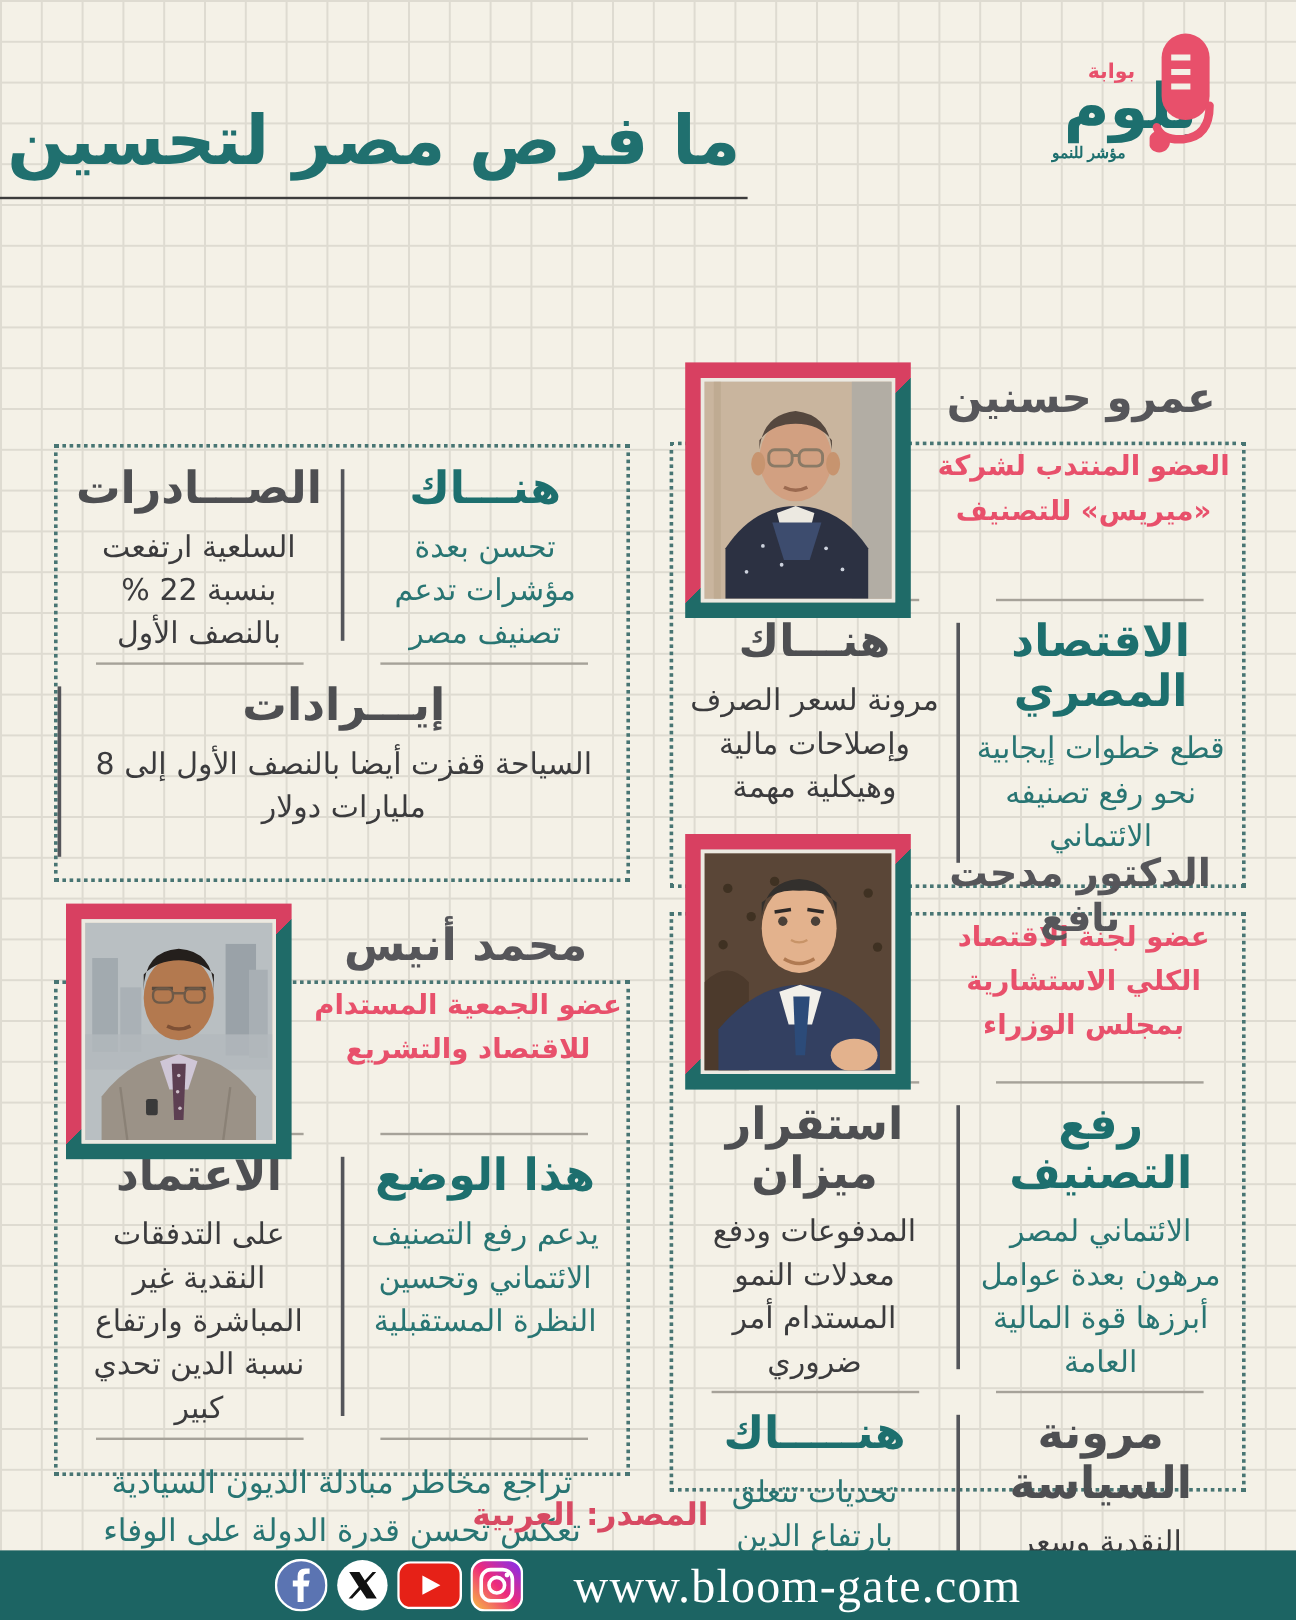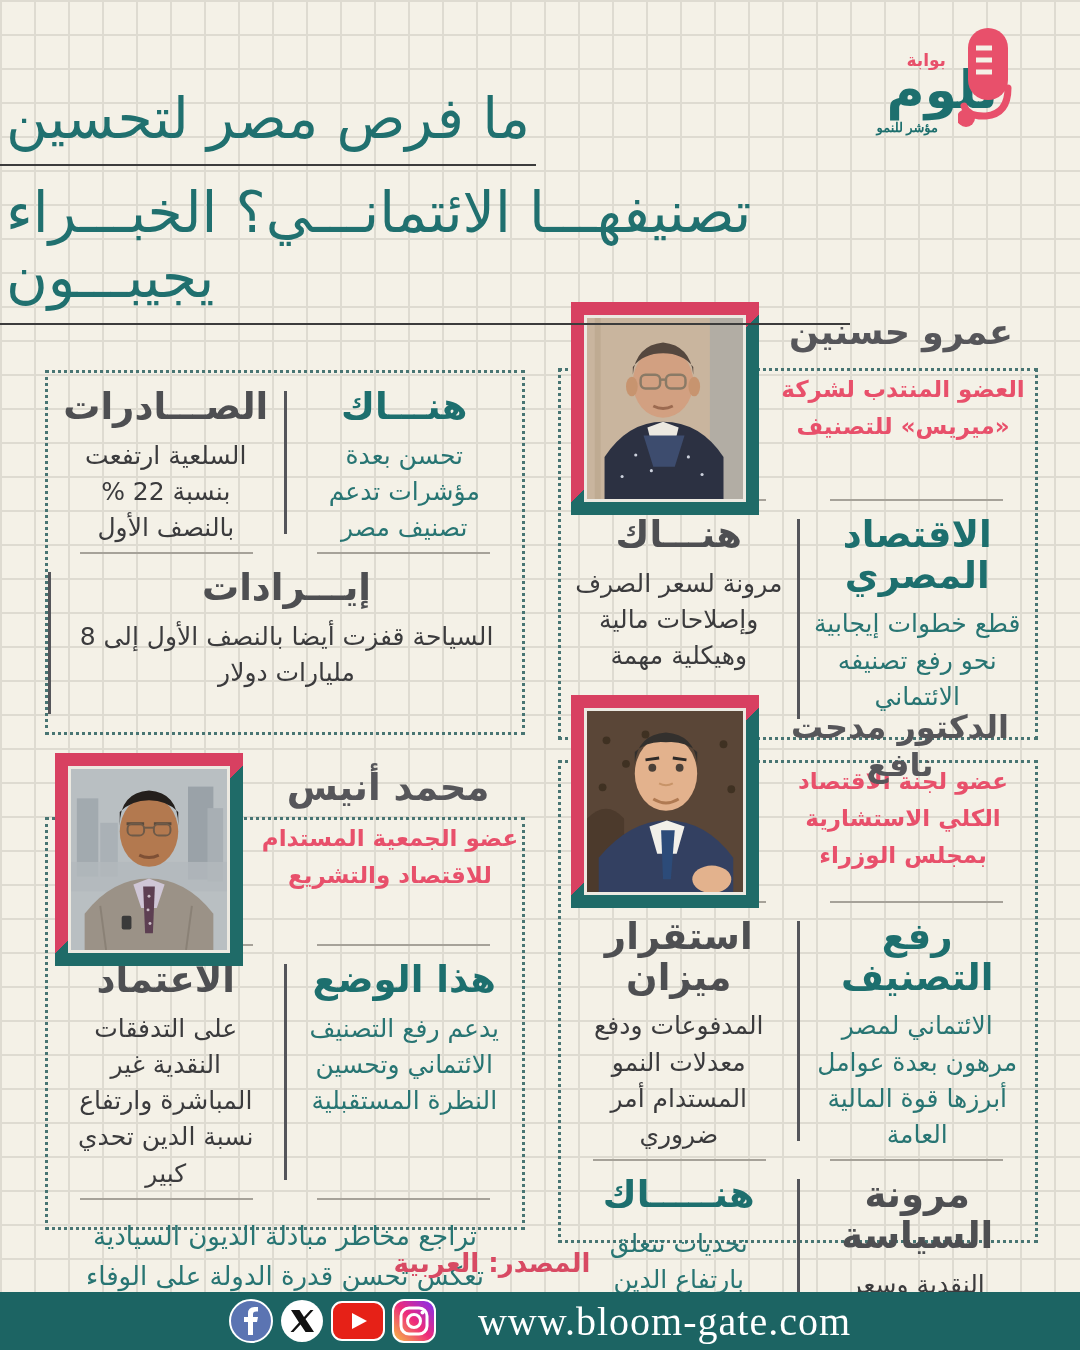--- a/index.html
+++ b/index.html
@@ -20,21 +20,21 @@
   .logo { position:absolute; top:24px; left:830px; width:220px; height:120px; z-index:5; }
   .logo .brand-top { position:absolute; top:26px; right:104px; color:#e8506b; font-size:17px; font-weight:bold; }
   .logo .brand { position:absolute; top:40px; right:52px; color:#1d6f6e; font-size:52px; font-weight:bold; line-height:1; }
   .logo .tagline { position:absolute; top:96px; right:112px; color:#1d6f6e; font-size:13px; font-weight:bold;font-family:Liberation Serif, serif; }
   .logo svg { position:absolute; top:2px; right:36px; }
 
   
   .title-block { position:absolute; top:86px; left:0; width:850px; text-align:left; direction:rtl; z-index:4; }
   .title-line { display:block; text-align:left; }
   .title-line > span {
-    display:inline-block; color:#20706f; font-weight:normal; font-size:57px; line-height:1.15;
+    display:inline-block; color:#20706f; font-weight:bold; font-size:57px; line-height:1.15;
     border-bottom:2px solid #3c3c3c; padding:0 6px 12px 6px;
   }
   .title-line.l2 { margin-top:14px; }
 
   
   .expert-name { position:absolute; color:#56565a; font-weight:bold; text-align:center; z-index:4; }
   .inline-role { color:#e8506b; font-size:21px; font-weight:bold; margin-right:8px; }
 
   
   .qbox {
@@ -86,21 +86,20 @@
       <line x1="18" y1="22" x2="34" y2="22" stroke="#f4f1e7" stroke-width="5"></line>
       <line x1="18" y1="34" x2="34" y2="34" stroke="#f4f1e7" stroke-width="5"></line>
       <line x1="18" y1="46" x2="34" y2="46" stroke="#f4f1e7" stroke-width="5"></line>
       <path d="M50,62 Q50,88 28,90 Q10,91 6,80" fill="none" stroke="#e8506b" stroke-width="7" stroke-linecap="round"></path>
       <circle cx="8" cy="92" r="9" fill="#e8506b"></circle>
     </svg>
   </div>
 
   <div class="title-block">
     <span class="title-line l1"><span>ما فرص مصر لتحسين</span></span>
-    <span class="title-line l2"><span>تصنيفهـــا الائتمانـــي؟ الخبـــراء يجيبـــون</span></span>
   </div>
 
 
   <div class="qbox" style="left:45px; top:370px; width:480px; height:365px;">
     <div class="qrow">
       <div class="qcell teal-cell">
         <div class="q-head">هنـــاك</div>
         <div class="q-body">تحسن بعدة مؤشرات تدعم تصنيف مصر</div>
       </div>
       <div class="vd"></div>

